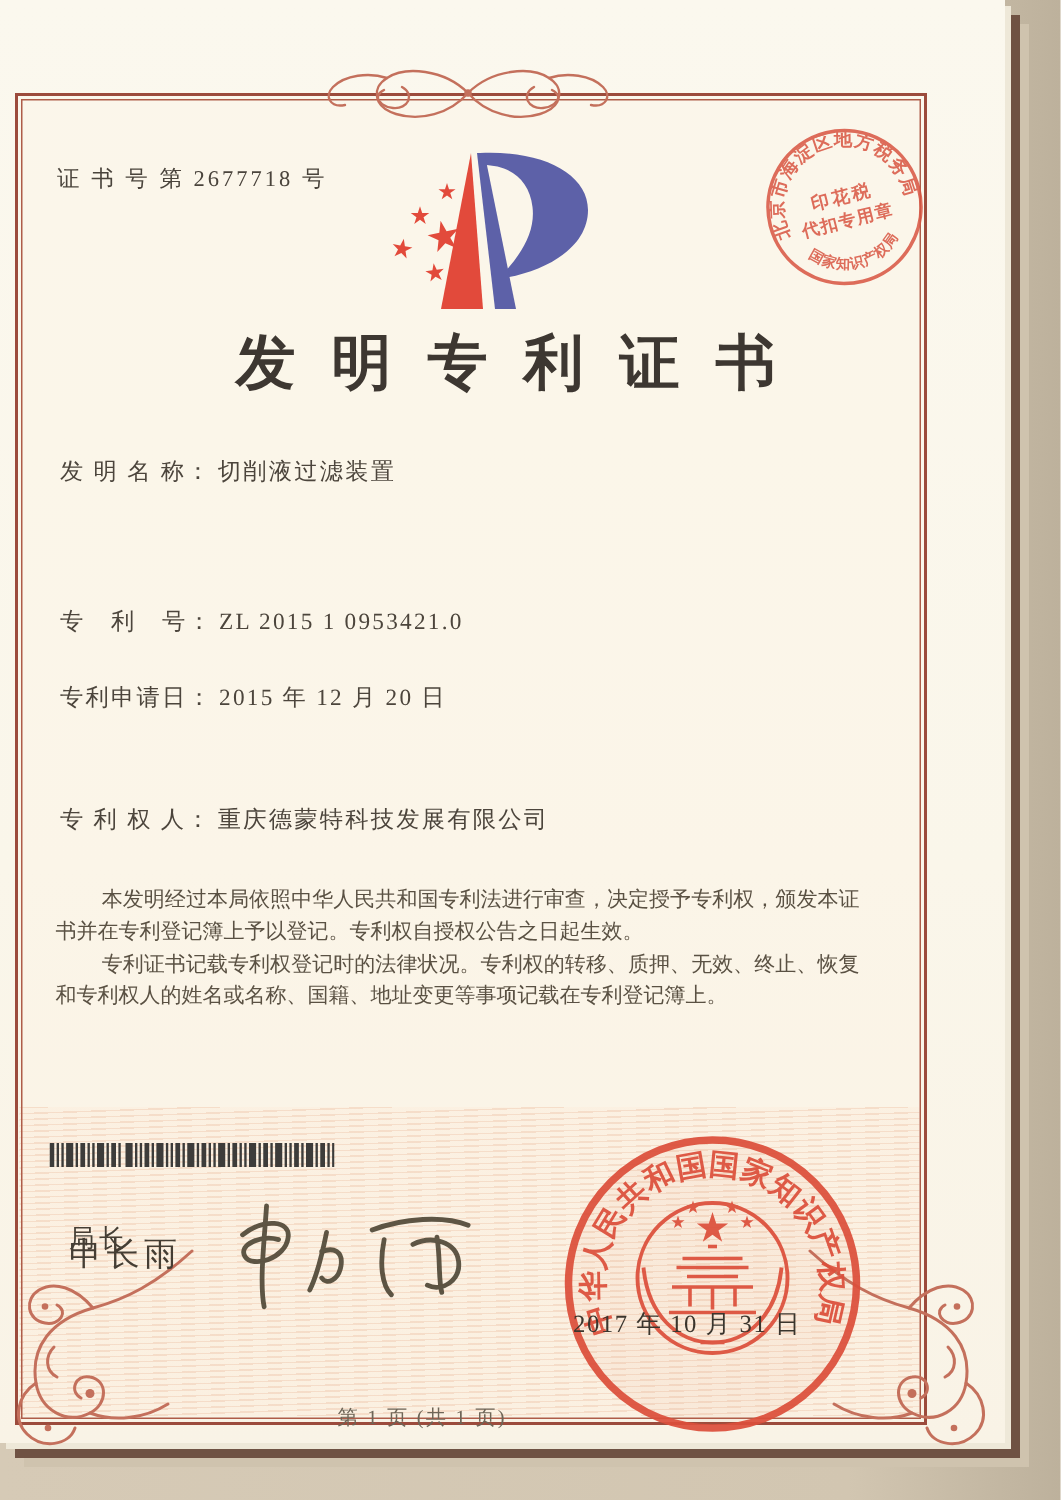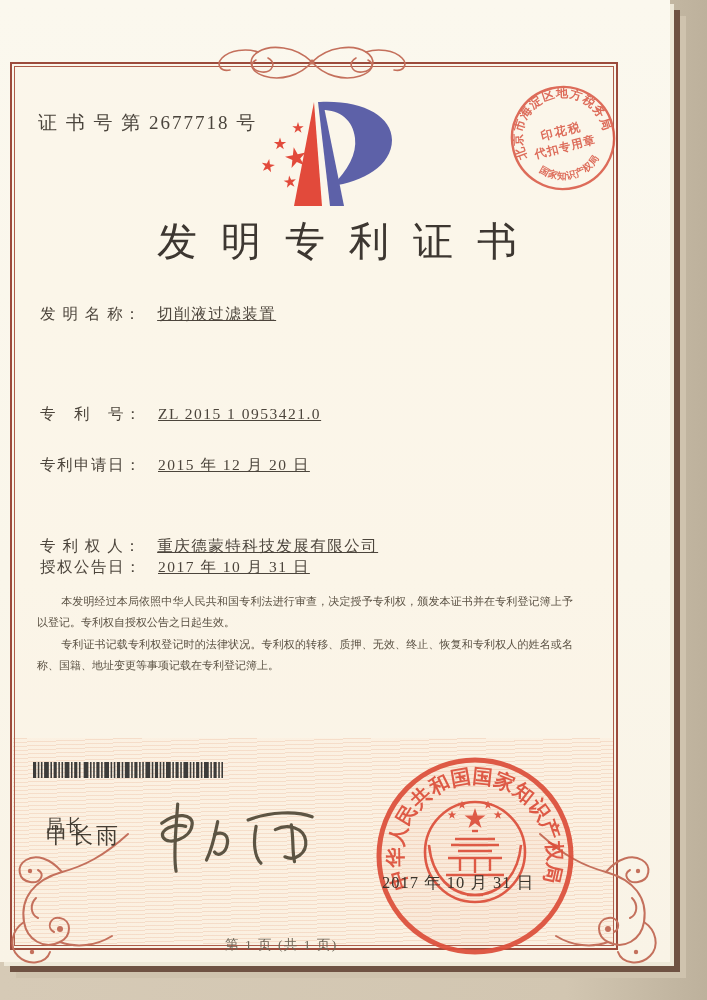--- a/index.html
+++ b/index.html
@@ -19,29 +19,29 @@
   .texture{position:absolute;left:13px;top:738px;width:600px;height:206px;
     background:repeating-linear-gradient(178deg,rgba(233,168,132,.30) 0 1px,rgba(252,236,219,.45) 1px 4px);
   }
   .frame{position:absolute;left:10px;top:62px;width:604px;height:884px;
     border:2px solid #9c4b3c;}
   .frame::before{content:"";position:absolute;inset:2px;border:1px solid #ae5c49;}
   .top-ornament{position:absolute;left:200px;top:38px;width:224px;height:50px;}
   .flourish{position:absolute;width:140px;height:150px;}
   .fl-left{left:0px;top:828px;}
   .fl-right{left:528px;top:828px;transform:scaleX(-1);}
-  .cert-number{position:absolute;left:38px;top:110px;font-size:19px;color:#4a443c;letter-spacing:2px;}
+  .cert-number{position:absolute;left:38px;top:110px;font-size:15px;color:#4a443c;letter-spacing:2px;}
   .logo{position:absolute;left:250px;top:100px;width:166px;height:108px;}
   .title{position:absolute;left:10px;top:214px;width:654px;text-align:center;
-    font-size:40px;font-weight:400;color:#3d3731;letter-spacing:24px;text-indent:24px;}
+    font-size:40px;font-weight:700;color:#3d3731;letter-spacing:24px;text-indent:24px;}
   .field{position:absolute;left:40px;font-size:15.5px;color:#4c453c;letter-spacing:1.5px;white-space:nowrap;}
   .f1{top:304px;} .f2{top:354px;} .f3{top:404px;} .f4{top:455px;} .f5{top:536px;} .f6{top:557px;}
-  .field .val{margin-left:16px;text-decoration:underline;}
+  .field .val{margin-left:4px;}
   .paragraphs{position:absolute;left:37px;top:591px;width:536px;
-    font-size:11px;line-height:20.5px;color:#5a5143;text-align:justify;}
+    font-size:14px;line-height:20.5px;color:#5a5143;text-align:justify;}
   .paragraphs p{margin:0 0 2px 0;text-indent:2.2em;}
   .barcode{position:absolute;left:33px;top:762px;width:190px;height:16px;}
   .director-title{position:absolute;left:46px;top:814px;font-size:17px;letter-spacing:3px;color:#453e34;}
   .director-name{position:absolute;left:46px;top:821px;font-size:22px;letter-spacing:3px;color:#453e34;}
   .signature{position:absolute;left:133px;top:796px;width:195px;height:80px;}
   .office-seal{position:absolute;left:372px;top:753px;width:206px;height:206px;opacity:.93;z-index:3;}
   .issue-date{position:absolute;left:382px;top:872px;font-size:16.5px;color:#3a352d;letter-spacing:1px;z-index:4;white-space:nowrap;}
   .page-footer{position:absolute;left:225px;top:920px;font-size:13.5px;letter-spacing:1.5px;color:#6e6557;margin-top:16px;}
   .tax-seal{position:absolute;left:508px;top:83px;width:110px;height:110px;opacity:.85;}
   .seal-text{font-family:"Liberation Serif","DejaVu Serif",serif;font-weight:bold;}
@@ -112,21 +112,20 @@
         <use href="#star1" transform="translate(40,82) scale(6.5) rotate(-8)"></use>
       </g>
     </svg>
 
     <div class="title">发明专利证书</div>
 
     <div class="field f1"><span>发 明 名 称：</span><span class="val">切削液过滤装置</span></div>
     <div class="field f3"><span>专　利　号：</span><span class="val">ZL 2015 1 0953421.0</span></div>
     <div class="field f4"><span>专利申请日：</span><span class="val">2015 年 12 月 20 日</span></div>
     <div class="field f5"><span>专 利 权 人：</span><span class="val">重庆德蒙特科技发展有限公司</span></div>
-    <div class="field f6"><span>授权公告日：</span><span class="val">2017 年 10 月 31 日</span></div>
 
     <div class="paragraphs">
       <p>本发明经过本局依照中华人民共和国专利法进行审查，决定授予专利权，颁发本证书并在专利登记簿上予以登记。专利权自授权公告之日起生效。</p>
       <p>专利证书记载专利权登记时的法律状况。专利权的转移、质押、无效、终止、恢复和专利权人的姓名或名称、国籍、地址变更等事项记载在专利登记簿上。</p>
     </div>
 
     <svg class="barcode" viewBox="0 0 120 14" preserveAspectRatio="none">
       <g fill="#3d3c3a">
         <rect x="0" width="2" height="14"></rect>
           <rect x="3" width="1" height="14"></rect>

